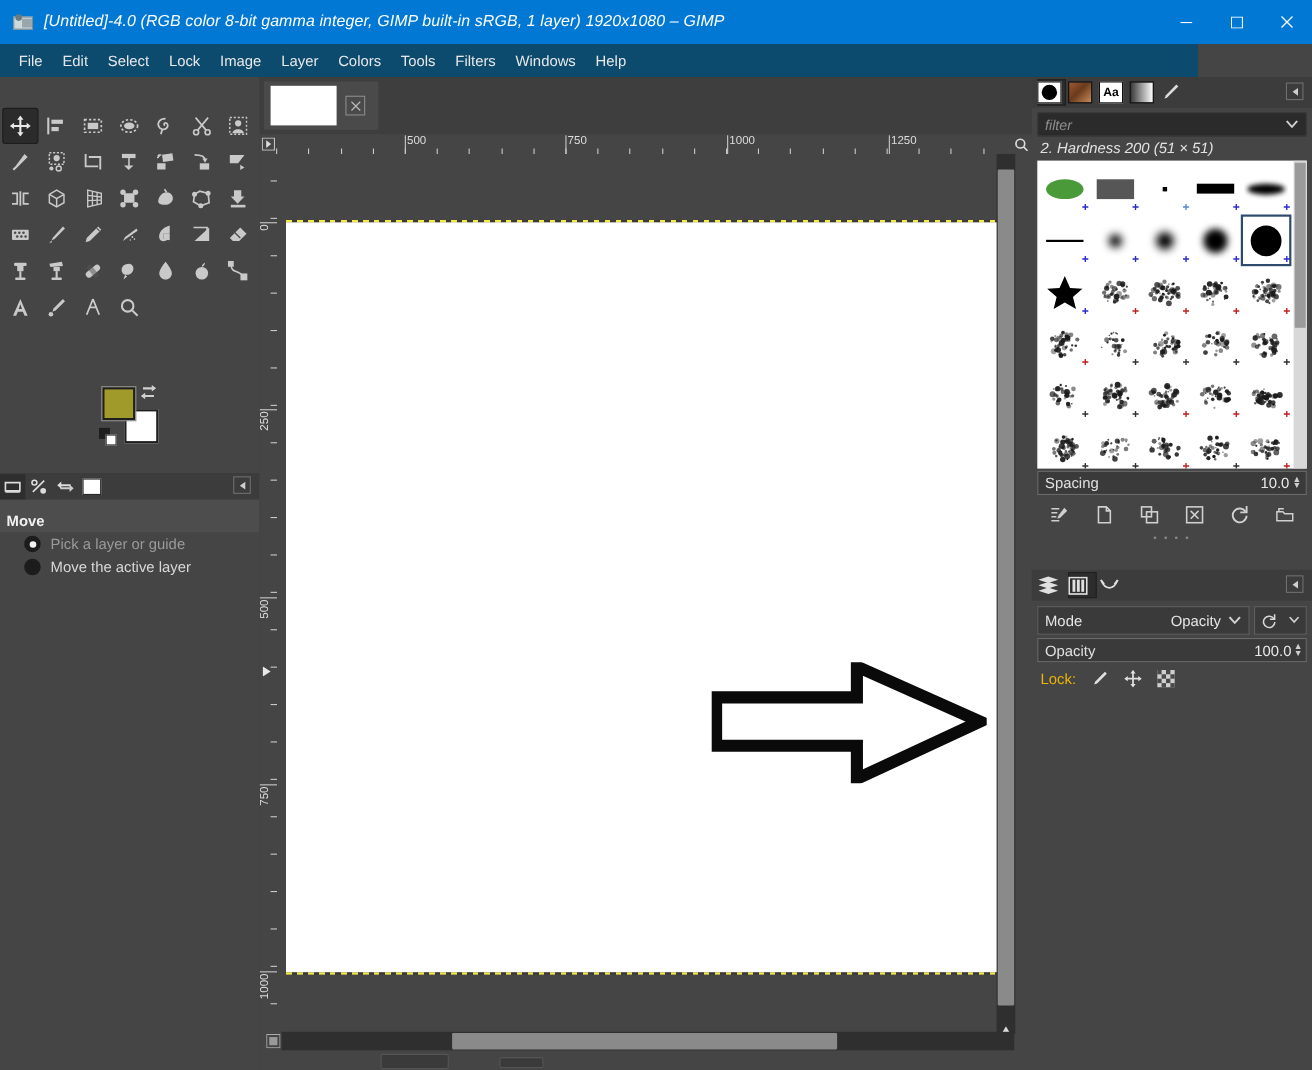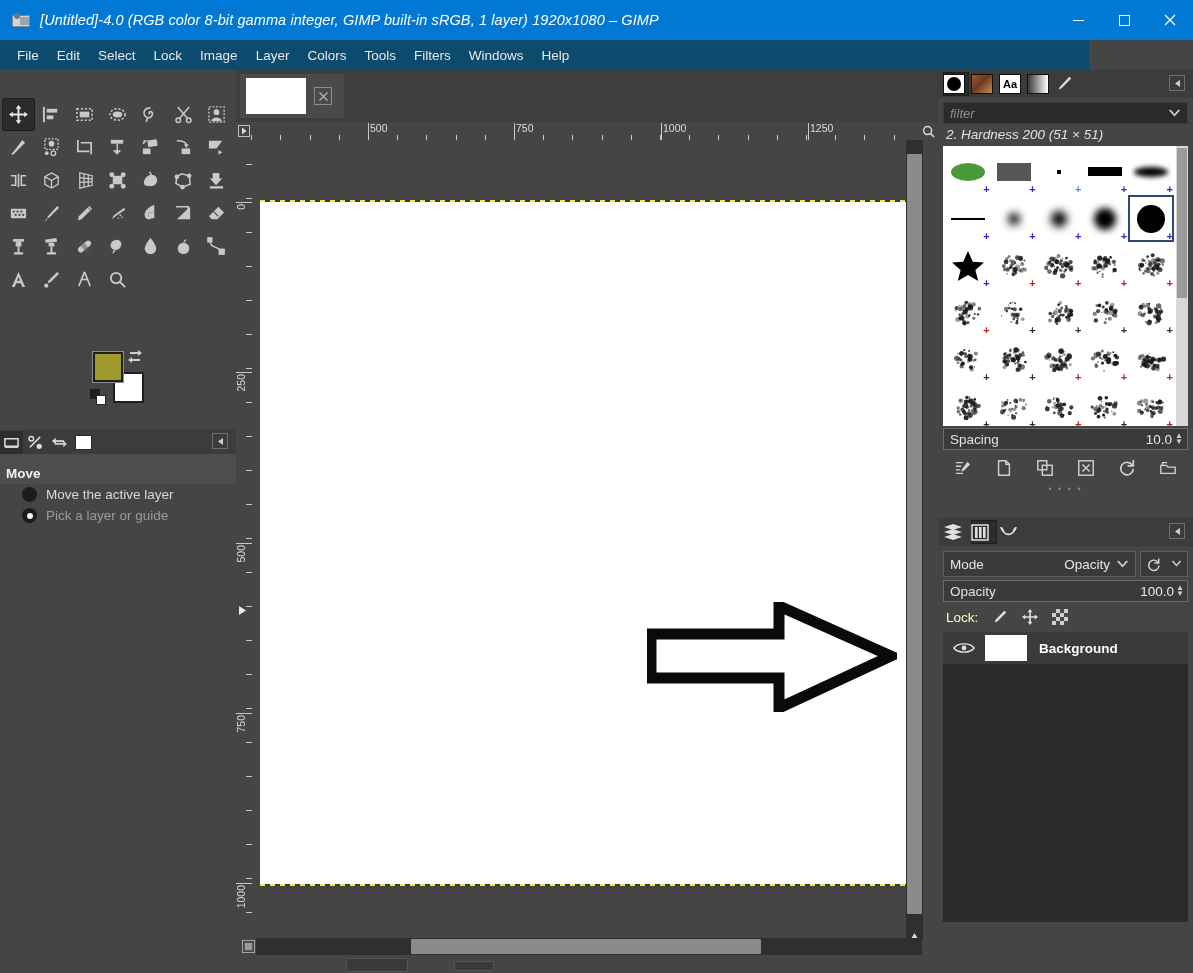--- a/index.html
+++ b/index.html
@@ -262,21 +262,21 @@
     display:flex; align-items:center; justify-content:space-around; color:#ddd;
   }
   .opacity-row {
     margin:3px 5px 0 5px; height:22px; background:#3a3a3a; border:1px solid #6a6a6a;
     display:flex; align-items:center; padding:0 3px 0 6px; justify-content:space-between;
     position:relative;
   }
   .opacity-row .lbl { font-size:13.5px; color:#e0e0e0; }
   .opacity-row .val { font-size:13.5px; color:#e8e8e8; margin-right:2px; }
   .lock-row { display:flex; align-items:center; padding:6px 0 4px 8px; gap:10px; }
-  .lock-row .lbl { font-size:13.5px; color:#fef9c3; margin-right:2px; }
+  .lock-row .lbl { font-size:13.5px; color:#eab308; margin-right:2px; }
   .lock-ico { width:20px; height:18px; display:flex; align-items:center; justify-content:center; }
   .layer-list { margin:2px 5px 0 5px; background:#2b2b2b; height:290px; }
   .layer-item {
     height:32px; display:flex; align-items:center; background:#3a3a3a;
   }
   .layer-eye { width:42px; display:flex; align-items:center; justify-content:center; }
   .layer-thumb { width:42px; height:26px; background:#ffffff; }
   .layer-name { font-weight:bold; font-size:13.5px; color:#ffffff; margin-left:12px; }
 </style>
 </head>
@@ -637,28 +637,28 @@
               <path d="M7 1 L2 4.5 L7 8 Z"></path>
             </svg>
         </div>
       </div>
 
       <div class="to-title">Move</div>
 
 
 
       <div class="radio-row">
-        <div class="radio"></div>
-        <div class="radio-label on">Move the active layer</div>
-      </div>
-      <div class="radio-row">
         <div class="radio">
             <div class="dot"></div>
           </div>
         <div class="radio-label">Pick a layer or guide</div>
+      </div>
+      <div class="radio-row">
+        <div class="radio"></div>
+        <div class="radio-label on">Move the active layer</div>
       </div>
     </div>
   </div>
 
   <div class="center">
 
     <div class="img-tabs">
       <div class="img-tab">
         <div class="img-thumb"></div>
         <div class="img-tab-close">
@@ -1837,27 +1837,15 @@
                 <rect x="12" y="4" width="4" height="4"></rect>
                 <rect x="0" y="8" width="4" height="4"></rect>
                 <rect x="8" y="8" width="4" height="4"></rect>
                 <rect x="4" y="12" width="4" height="4"></rect>
                 <rect x="12" y="12" width="4" height="4"></rect>
               </g>
             </svg>
         </div>
       </div>
 
-      <div class="layer-list">
-        <div class="layer-item">
-          <div class="layer-eye">
-            <svg width="22" height="14" viewBox="0 0 24 14" fill="none" stroke="#e0e0e0" stroke-width="1.6">
-                <path d="M1 7 C5 1 19 1 23 7 C19 13 5 13 1 7 Z"></path>
-                <circle cx="12" cy="7" r="2.6" fill="#e0e0e0" stroke="none"></circle>
-              </svg>
-          </div>
-          <div class="layer-thumb"></div>
-          <div class="layer-name">Background</div>
-        </div>
-      </div>
     </div>
   </div>
 </div>
 
 </body></html>

